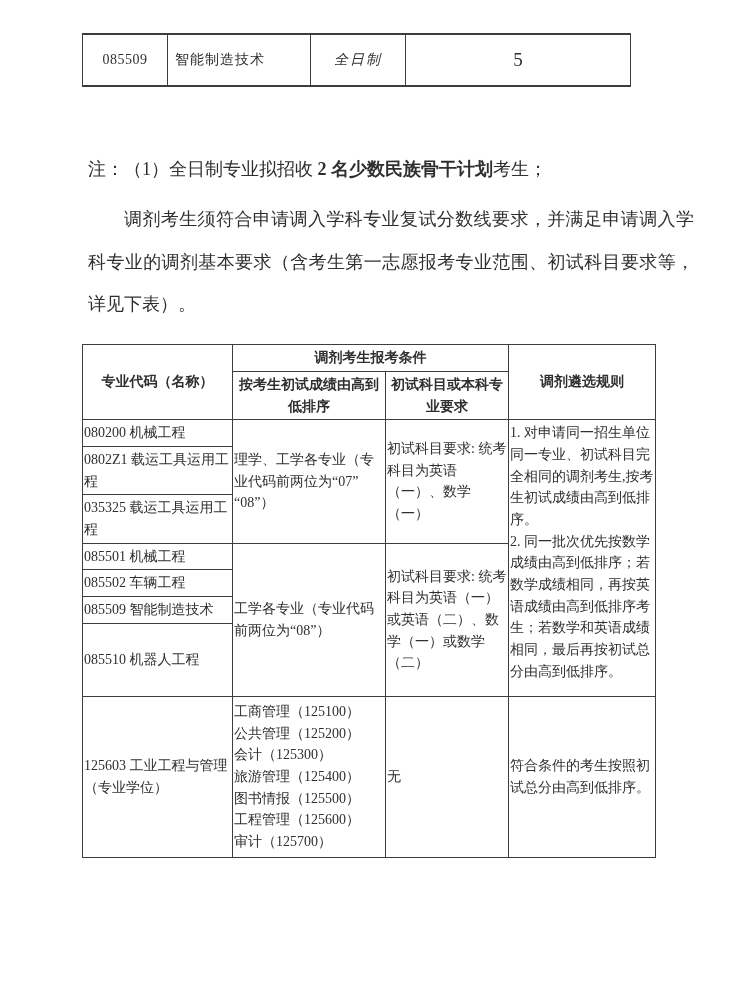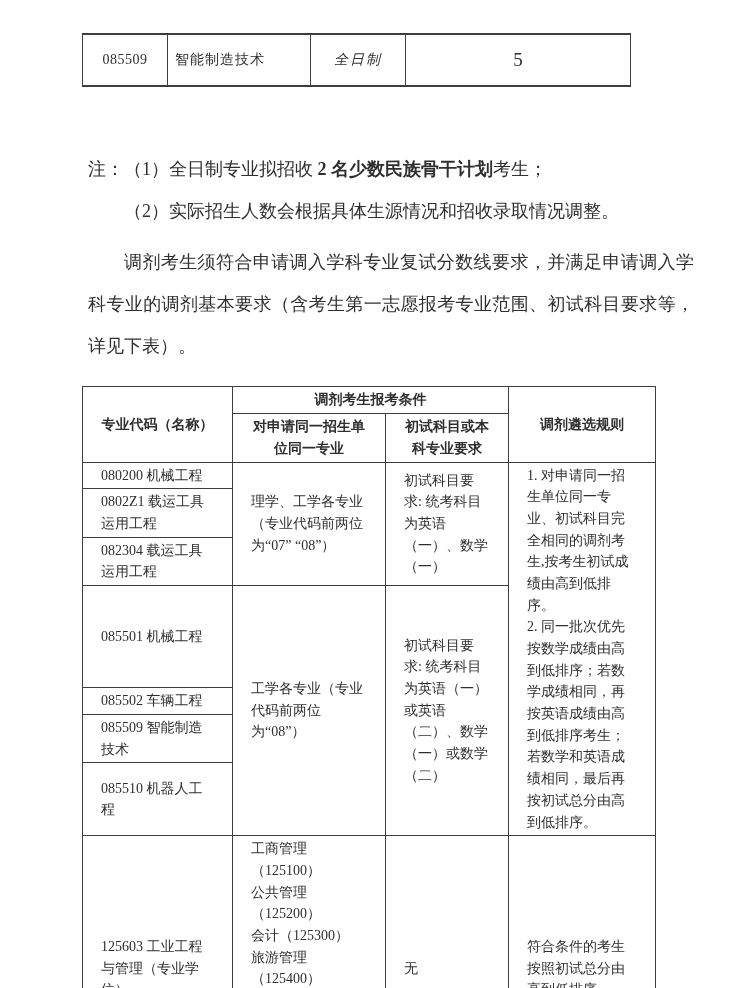--- a/index.html
+++ b/index.html
@@ -28,21 +28,21 @@
   
   .notes-block { margin-top: 61px; margin-left: 6px; width: 606px;
                  font-size: 18px; line-height: 2.35; }
   .note-indent { padding-left: 2em; }
   .bold { font-weight: bold; margin-top: 25px; }
   .intro-paragraph { margin: 8px 0 0 6px; width: 606px; font-size: 18px;
                      line-height: 2.35; text-indent: 2em; text-align: justify; }
 
   
   .transfer-table { width: 573px; margin-top: 19px; font-size: 14px; line-height: 1.55; }
-  .transfer-table td { padding: 2px 18px; }
+  .transfer-table td { padding: 2px 1px; }
   .hdr { font-weight: bold; text-align: center; }
   .hdr-row1 td { height: 26px; }
   .hdr-row2 td { height: 40px; }
   .r-sm { height: 24px; }
   .r-md { height: 43px; }
   .r-tall { height: 73px; }
   .r-big { height: 161px; }
   .major-cell { text-align: left; }
   .cond-cell { vertical-align: middle; }
   .rules-cell { vertical-align: top; padding-top: 4px; }
@@ -68,57 +68,56 @@
         <td class="mode-cell">全日制</td>
         <td class="count-cell">5</td>
       </tr>
     </tbody>
   </table>
 
   <div class="notes-block">
     <div>
       <span>注：</span><span>（1）全日制专业拟招收 </span><span class="bold">2 名少数民族骨干计划</span><span>考生；</span>
     </div>
-    <div class="note-indent">（2）实际招生人数会根据具体生源情况和招收录取情况调整。</div>
   </div>
 
   <p class="intro-paragraph">调剂考生须符合申请调入学科专业复试分数线要求，并满足申请调入学科专业的调剂基本要求（含考生第一志愿报考专业范围、初试科目要求等，详见下表）。</p>
 
   <table class="transfer-table">
     <colgroup>
       <col style="width:150px">
         <col style="width:153px">
         <col style="width:123px">
         <col style="width:147px">
     </colgroup>
     <tbody>
       <tr class="hdr-row1">
         <td class="hdr" rowspan="2">专业代码（名称）</td>
         <td class="hdr" colspan="2">调剂考生报考条件</td>
         <td class="hdr" rowspan="2">调剂遴选规则</td>
       </tr>
       <tr class="hdr-row2">
-        <td class="hdr">对申请同一招生单位同一专业</td>
+        <td class="hdr">按考生初试成绩由高到低排序</td>
         <td class="hdr">初试科目或本科专业要求</td>
       </tr>
 
       <tr class="r-sm">
         <td class="major-cell">080200 机械工程</td>
         <td class="cond-cell" rowspan="3">理学、工学各专业（专业代码前两位为“07” “08”）</td>
         <td class="cond-cell" rowspan="3">初试科目要求: 统考科目为英语（一）、数学（一）</td>
         <td class="rules-cell" rowspan="7">
           <div>1. 对申请同一招生单位同一专业、初试科目完全相同的调剂考生,按考生初试成绩由高到低排序。</div>
           <div>2. 同一批次优先按数学成绩由高到低排序；若数学成绩相同，再按英语成绩由高到低排序考生；若数学和英语成绩相同，最后再按初试总分由高到低排序。</div>
         </td>
       </tr>
       <tr class="r-md">
         <td class="major-cell">0802Z1 载运工具运用工程</td>
       </tr>
       <tr class="r-md">
-        <td class="major-cell">082304 载运工具运用工程</td>
+        <td class="major-cell">035325 载运工具运用工程</td>
       </tr>
 
       <tr class="r-sm">
         <td class="major-cell">085501 机械工程</td>
         <td class="cond-cell" rowspan="4">工学各专业（专业代码前两位为“08”）</td>
         <td class="cond-cell" rowspan="4">初试科目要求: 统考科目为英语（一）或英语（二）、数学（一）或数学（二）</td>
       </tr>
       <tr class="r-sm">
         <td class="major-cell">085502 车辆工程</td>
       </tr>

